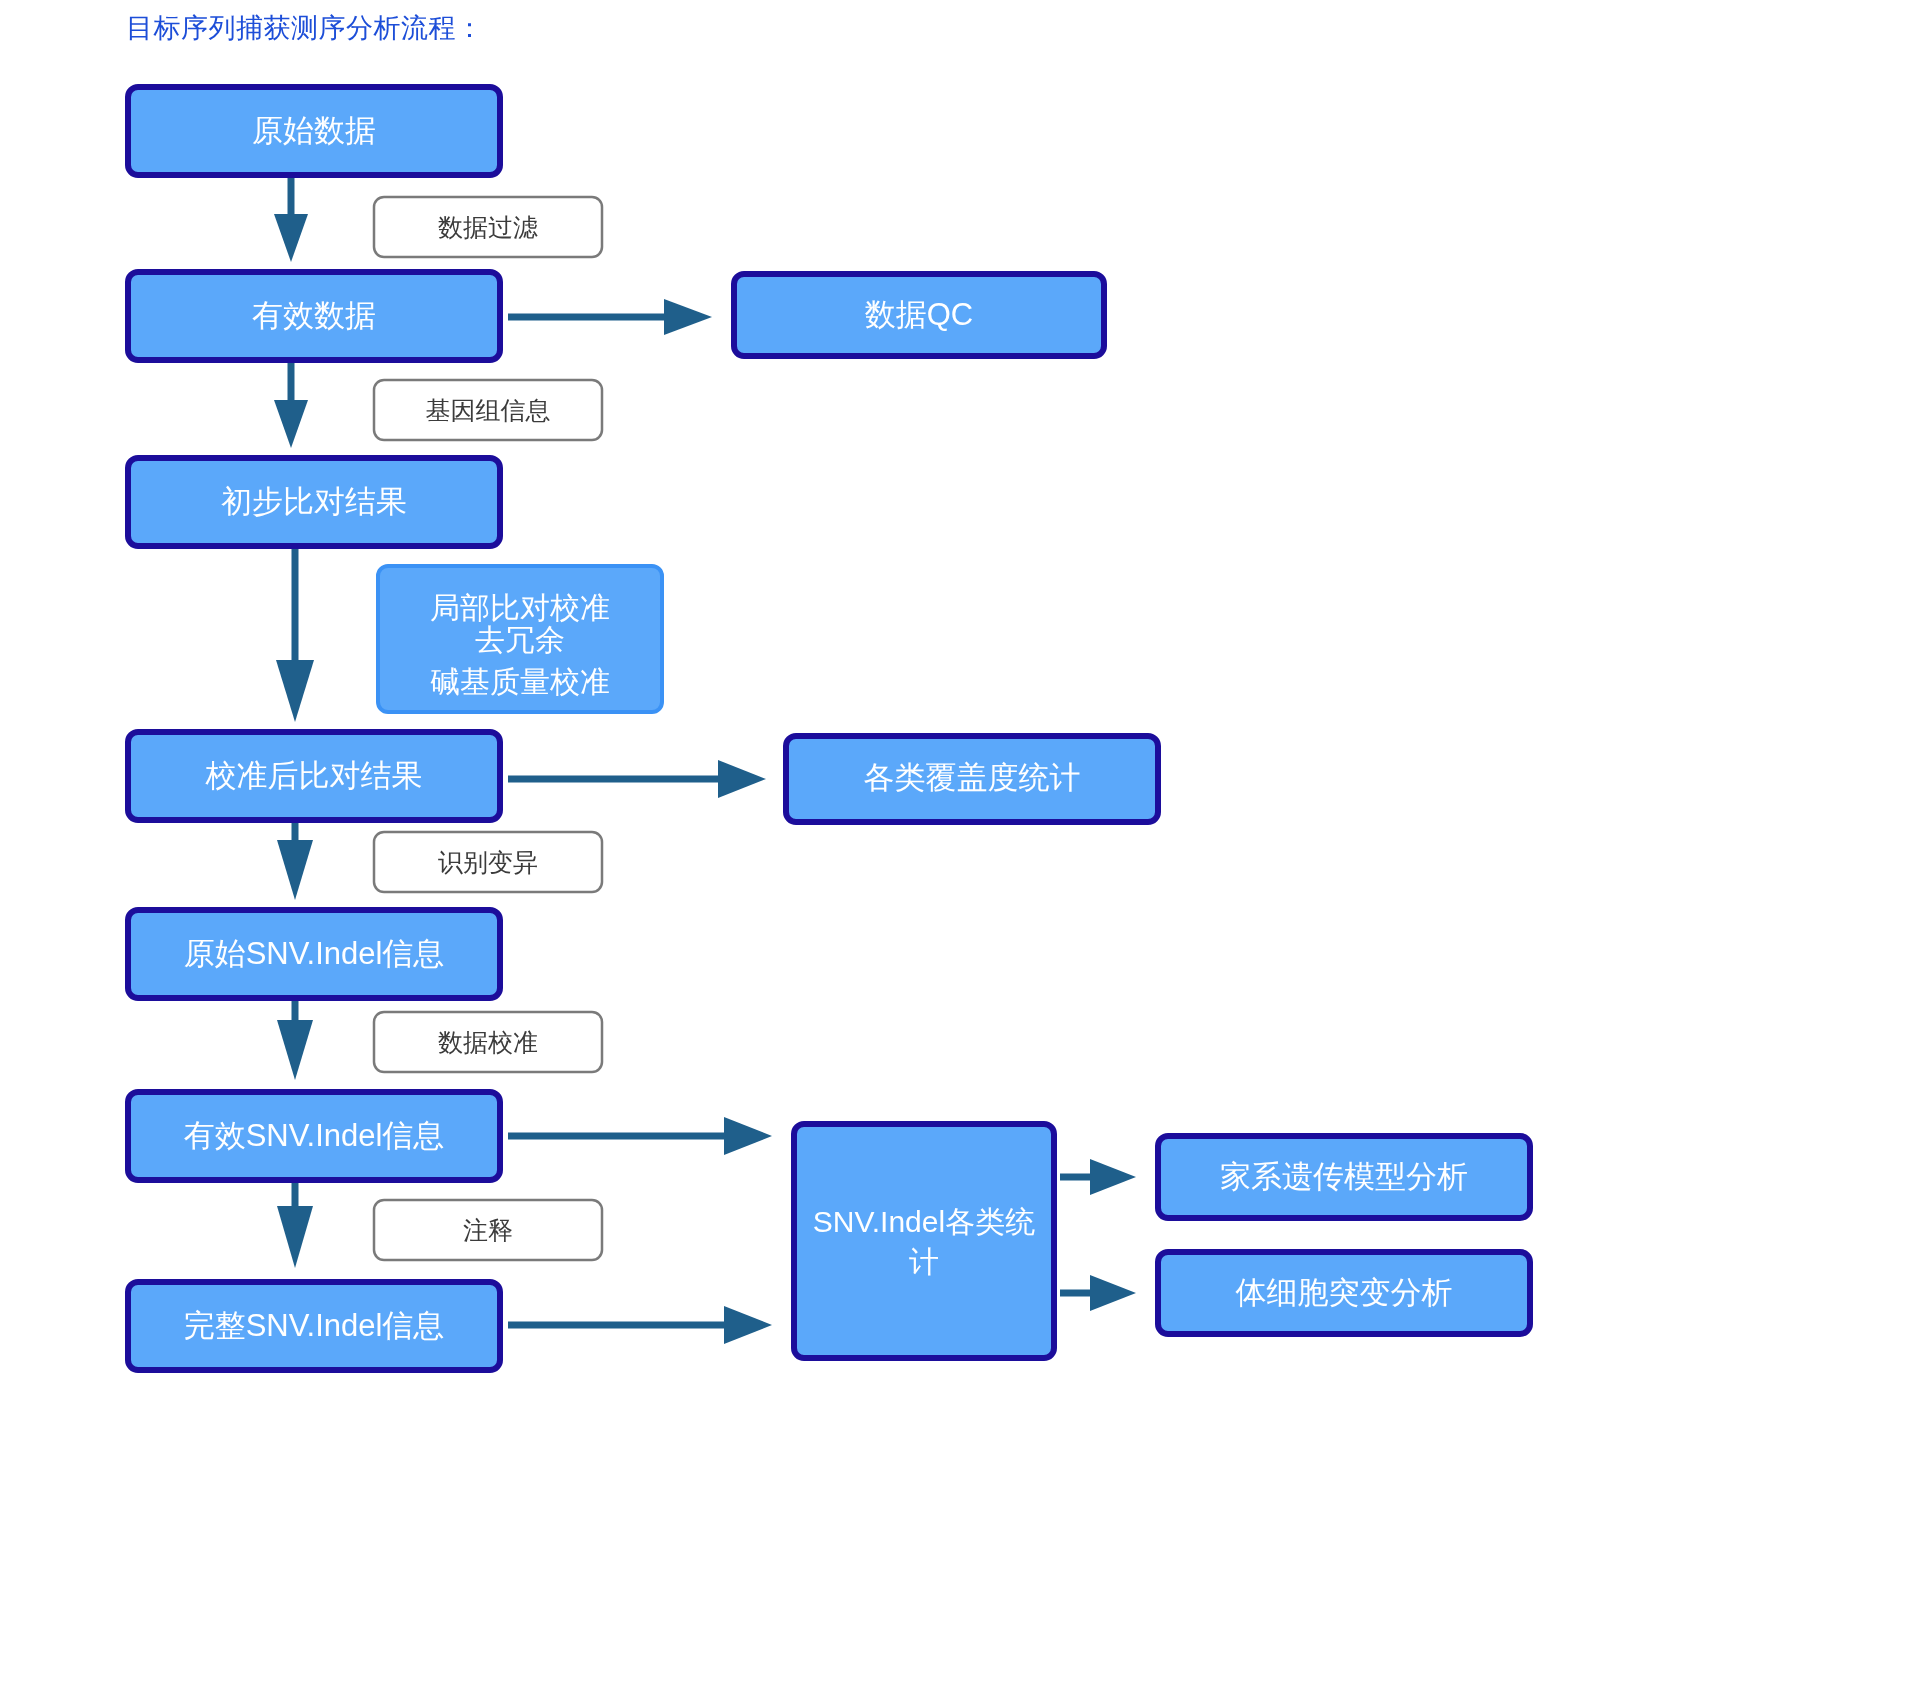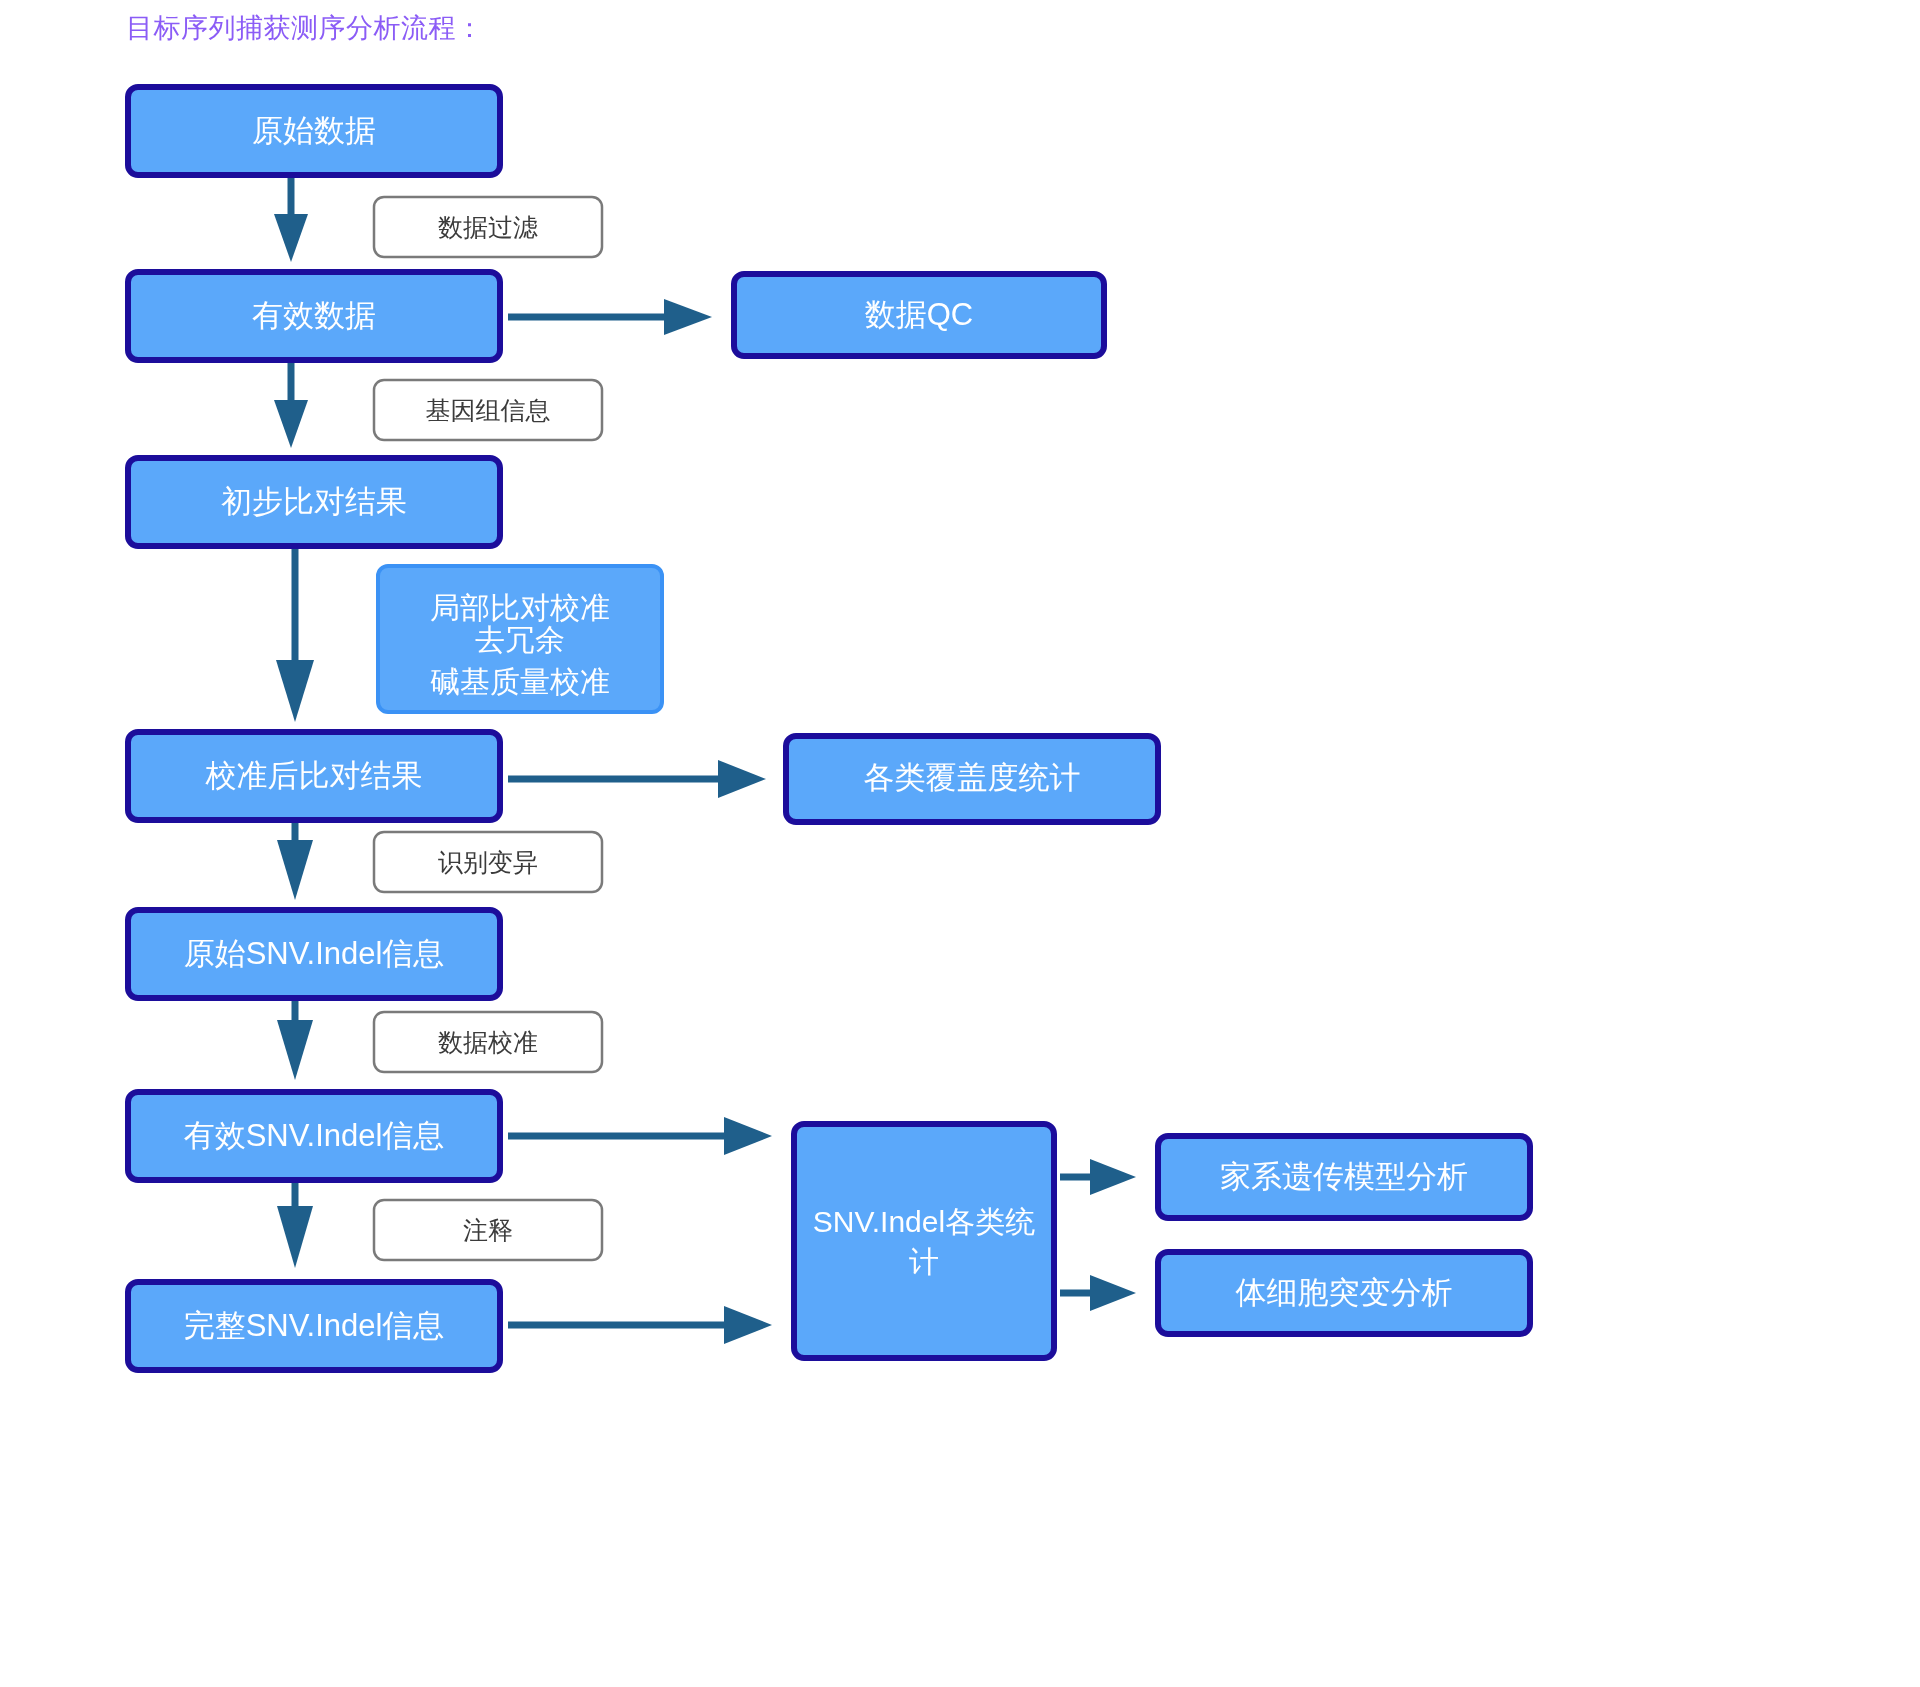--- a/index.html
+++ b/index.html
@@ -12,21 +12,21 @@
     height: 1687px;
     font-family: "Liberation Sans", "DejaVu Sans", sans-serif;
     position: relative;
     overflow: hidden;
   }
   #chart-title {
     position: absolute;
     left: 126px;
     top: 10px;
     font-size: 27px;
-    color: #8b5cf6;
+    color: #1d4ed8;
     letter-spacing: 0.5px;
     white-space: nowrap;
   }
   #flow-svg {
     position: absolute;
     left: 0;
     top: 0;
   }
   .node-fill     { fill: #5BA8FA; }
   .node-stroke   { stroke: #1C0D9B; stroke-width: 6; }

